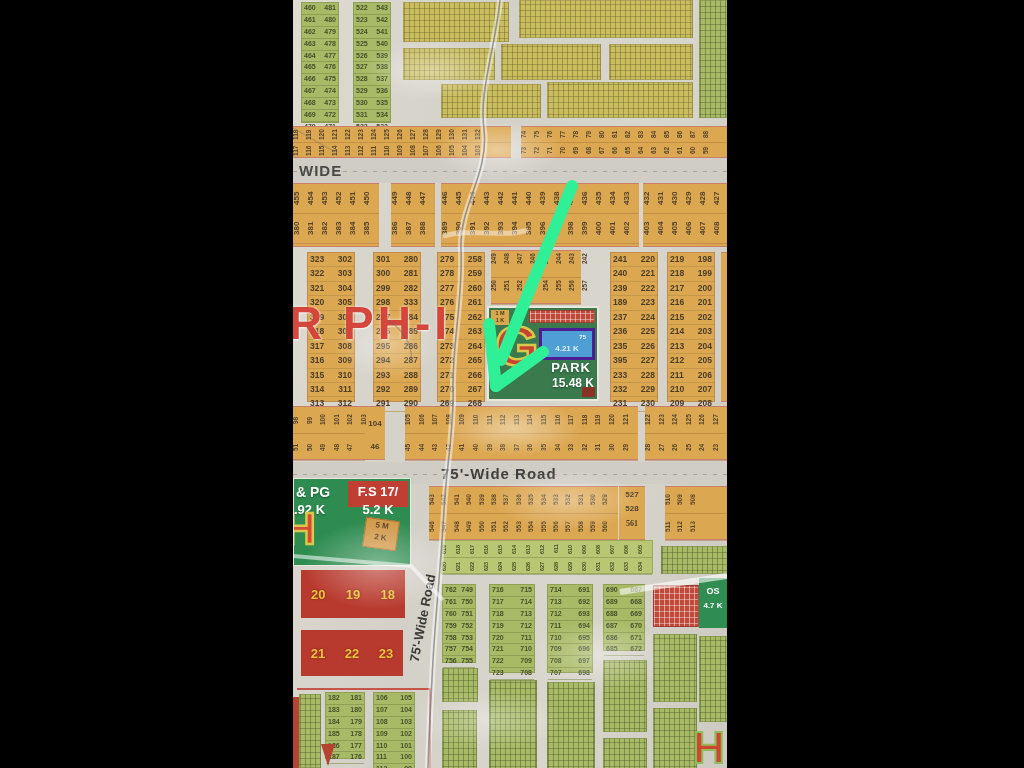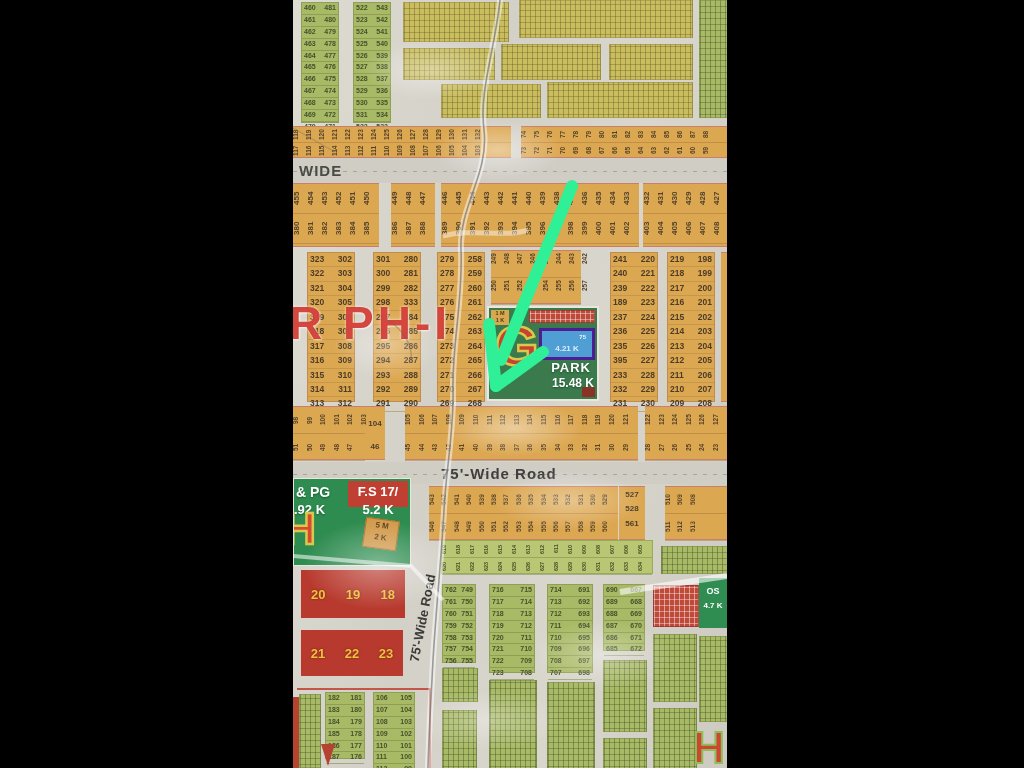--- a/index.html
+++ b/index.html
@@ -710,21 +710,21 @@
           <span class="rot">556</span>
           <span class="rot">557</span>
           <span class="rot">558</span>
           <span class="rot">559</span>
           <span class="rot">560</span>
         </div>
     </div>
     <div class="abs band-seg" style="left:326px;top:486px;width:26px;height:54px;">
       <span class="hnum" style="margin-top:3px;">527</span>
       <span class="hnum" style="margin-top:5px;">528</span>
-      <span class="hnum" style="margin-top:6px;">561</span>
+      <span class="hnum" style="margin-top:6px;font-family:Liberation Serif, serif;">561</span>
     </div>
     <div class="abs band-seg rot-md" style="left:372px;top:486px;width:62px;height:54px;">
       <div class="rotline" style="height:26px;">
           <span class="rot">510</span>
           <span class="rot">509</span>
           <span class="rot">508</span>
         </div>
       <div class="rotline" style="height:26px;">
           <span class="rot">511</span>
           <span class="rot">512</span>

